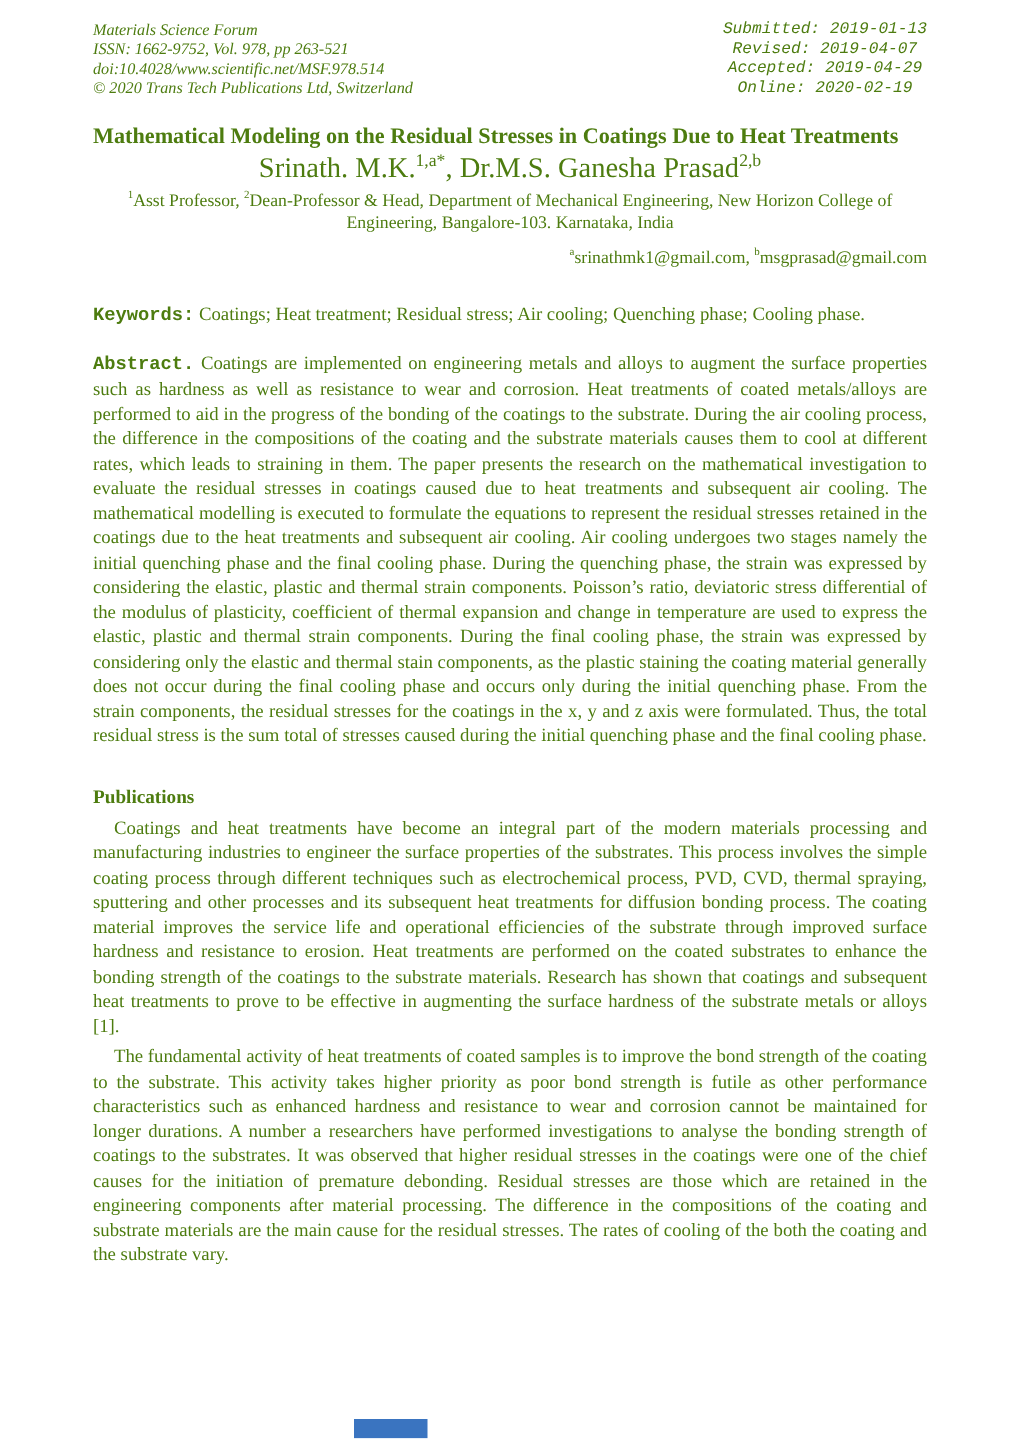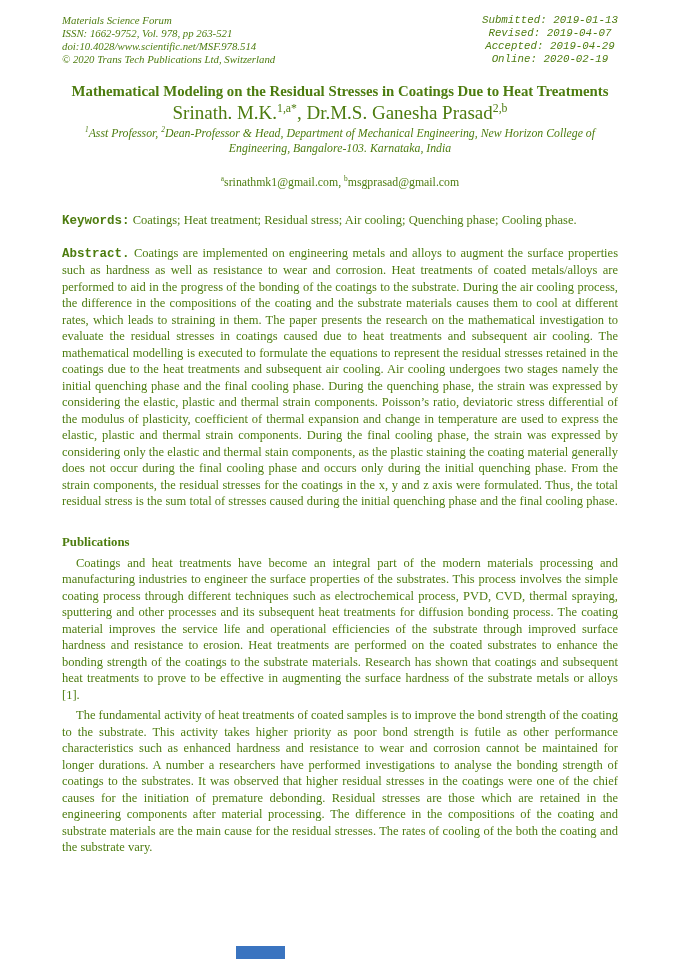--- a/index.html
+++ b/index.html
@@ -18,43 +18,41 @@
   .header {
     display: flex;
     justify-content: space-between;
     font-style: italic;
     font-size: 10.8px;
     line-height: 13px;
   }
   .header-right { text-align: center; font-family: Liberation Mono, monospace; }
   .paper-title {
     margin-top: 16px;
-    text-align: center;
     font-weight: bold;
     font-size: 14.8px;
     line-height: 19px;
   }
   .authors {
     margin-top: 3px;
     text-align: center;
     font-size: 19px;
     line-height: 17px;
   }
   sup { font-size: 0.62em; line-height: 0; }
   .affiliation {
     margin-top: 5px;
     text-align: center;
     font-size: 11.8px;
     line-height: 15px;
     padding: 0 18px;
-    font-style: italic;
   }
   .emails {
-    margin-top: 19px;
-    text-align: center;
+    margin-top: 8px;
+    text-align: right;
     font-size: 11.8px;
     line-height: 15px;
   }
   .keywords {
     margin-top: 22px;
     font-size: 12.5px;
     line-height: 16.5px;
     text-align: justify;
   }
   .abstract {

